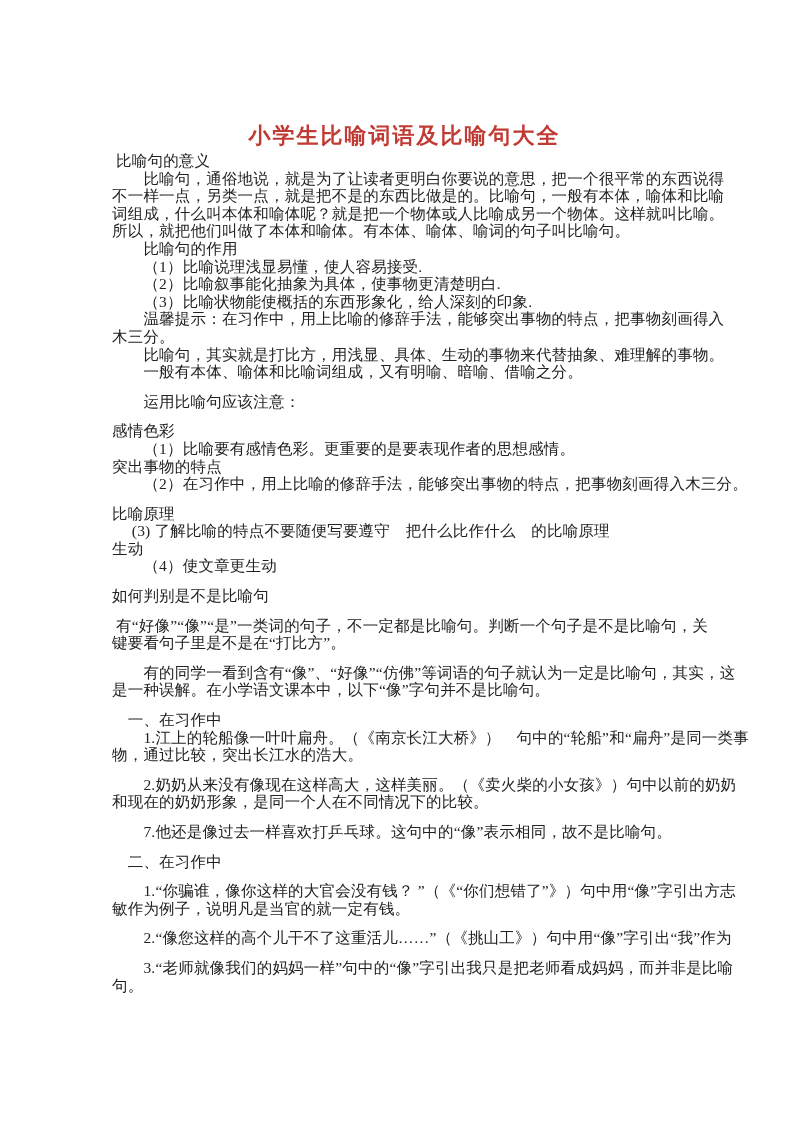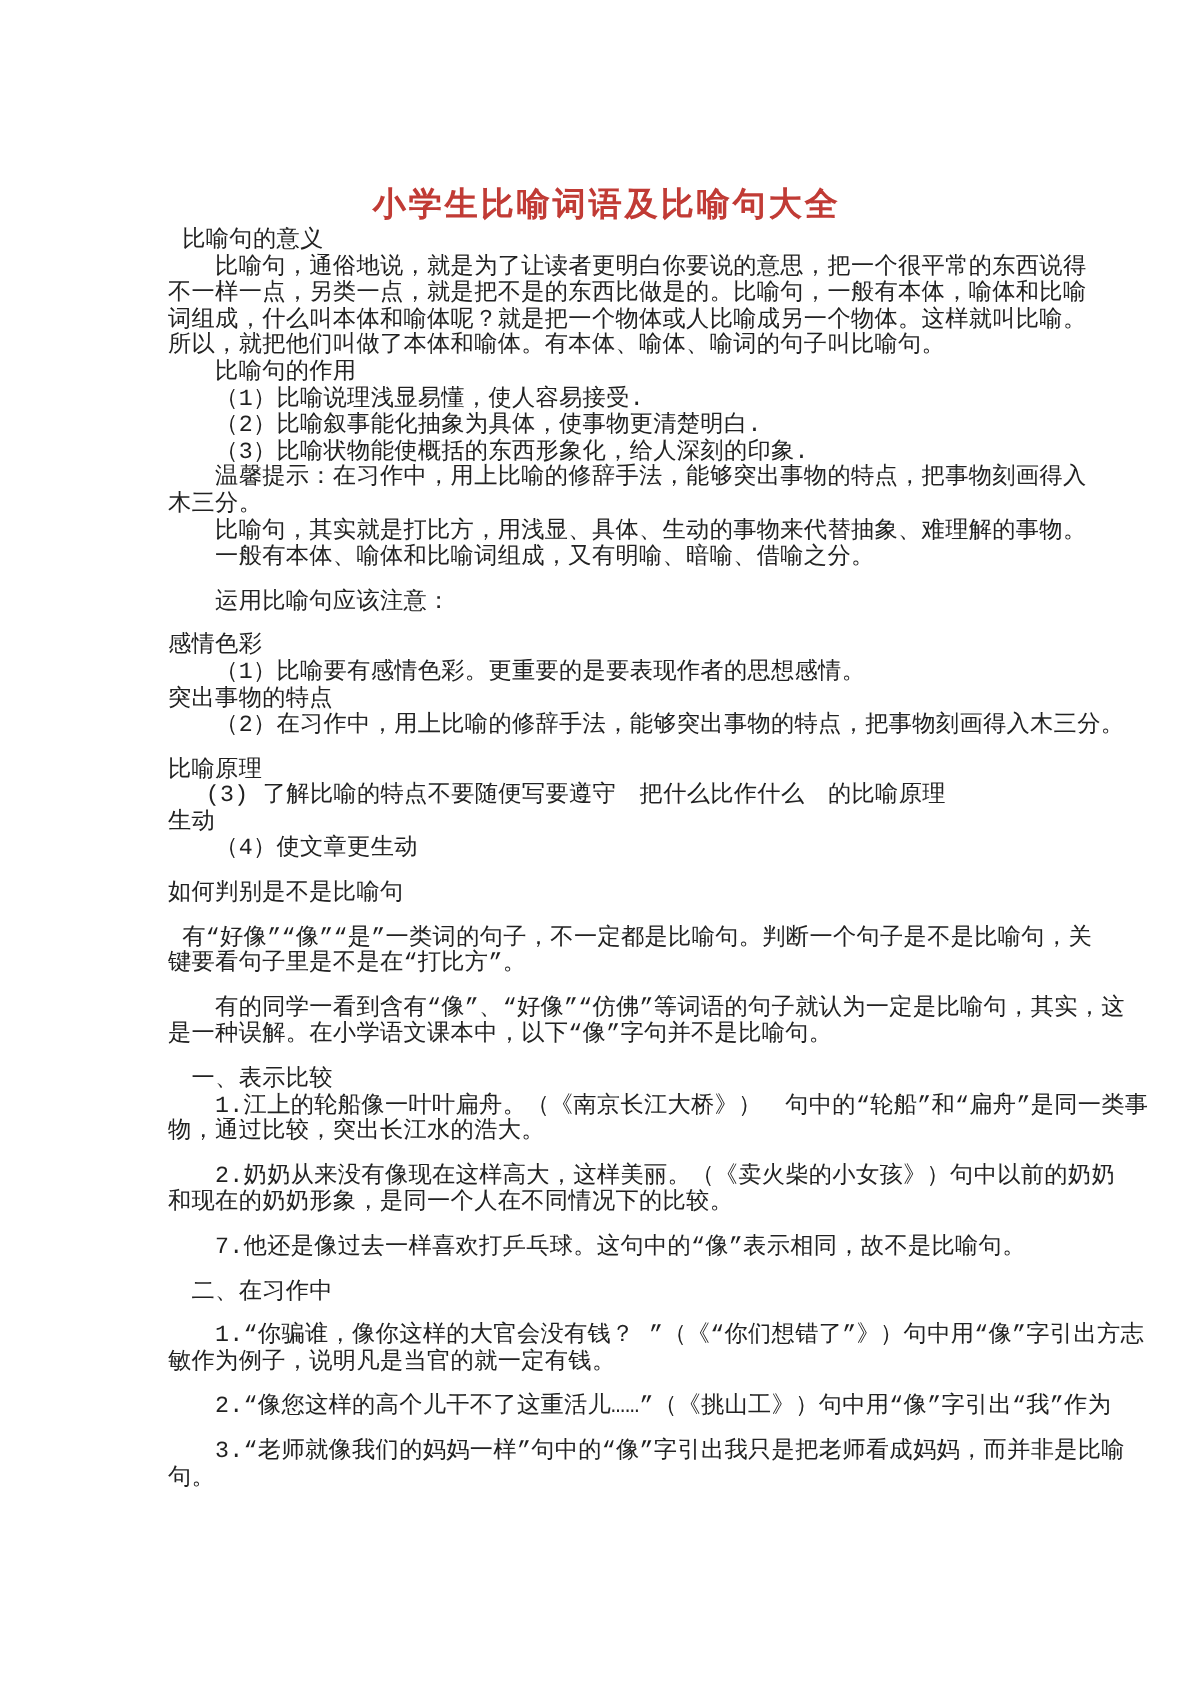--- a/index.html
+++ b/index.html
@@ -33,21 +33,20 @@
     line-height: 27px;
     font-weight: bold;
     letter-spacing: 2px;
     color: #c13b35;
   }
   .doc-body {
     position: absolute;
     top: 152px;
     left: 112px;
     width: 600px;
-    font-family: Liberation Mono, monospace;
   }
   .line {
     white-space: pre;
     font-size: 15.5px;
     line-height: 17.6px;
     height: 17.6px;
     color: #222222;
     letter-spacing: 0.2px;
   }
   .line.blank {
@@ -87,21 +86,21 @@
     <div class="line">　　（4）使文章更生动</div>
     <div class="line blank"></div>
     <div class="line">如何判别是不是比喻句</div>
     <div class="line blank"></div>
     <div class="line"> 有“好像”“像”“是”一类词的句子，不一定都是比喻句。判断一个句子是不是比喻句，关</div>
     <div class="line">键要看句子里是不是在“打比方”。</div>
     <div class="line blank"></div>
     <div class="line">　　有的同学一看到含有“像”、“好像”“仿佛”等词语的句子就认为一定是比喻句，其实，这</div>
     <div class="line">是一种误解。在小学语文课本中，以下“像”字句并不是比喻句。</div>
     <div class="line blank"></div>
-    <div class="line">　一、表示比较</div>
+    <div class="line">　一、在习作中</div>
     <div class="line">　　1.江上的轮船像一叶叶扁舟。（《南京长江大桥》）　句中的“轮船”和“扁舟”是同一类事</div>
     <div class="line">物，通过比较，突出长江水的浩大。</div>
     <div class="line blank"></div>
     <div class="line">　　2.奶奶从来没有像现在这样高大，这样美丽。（《卖火柴的小女孩》）句中以前的奶奶</div>
     <div class="line">和现在的奶奶形象，是同一个人在不同情况下的比较。</div>
     <div class="line blank"></div>
     <div class="line">　　7.他还是像过去一样喜欢打乒乓球。这句中的“像”表示相同，故不是比喻句。</div>
     <div class="line blank"></div>
     <div class="line">　二、在习作中</div>
     <div class="line blank"></div>

